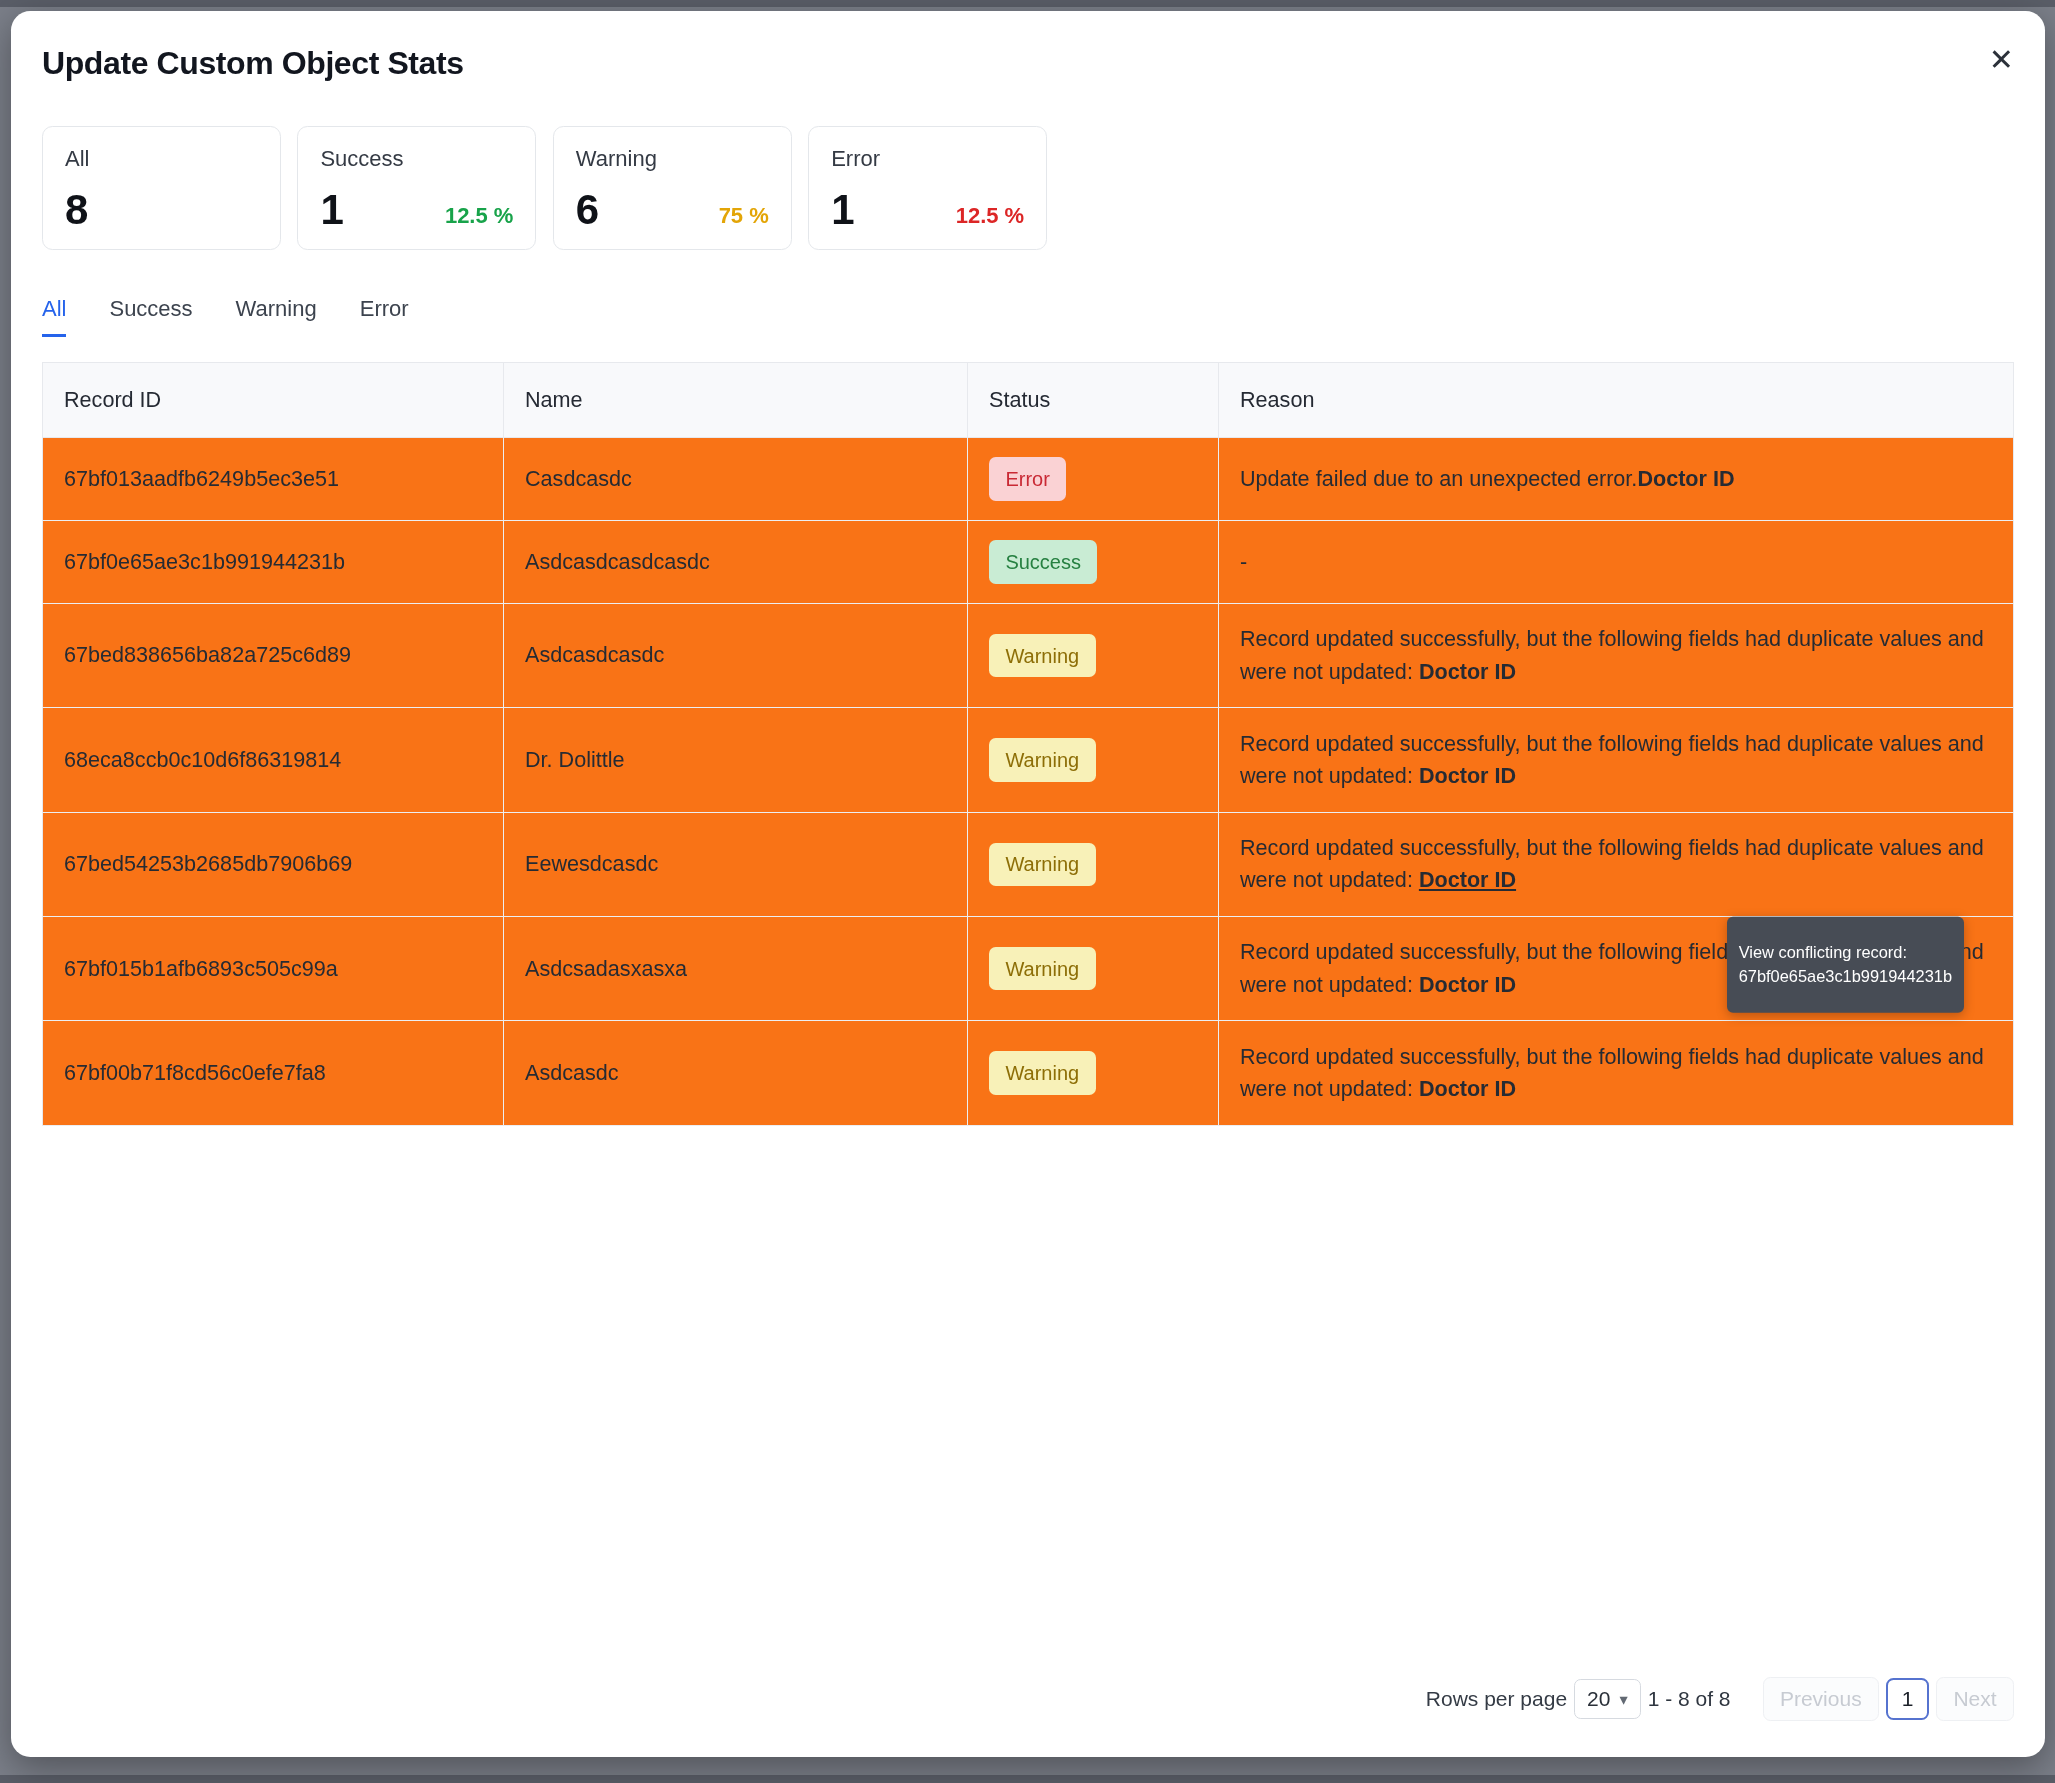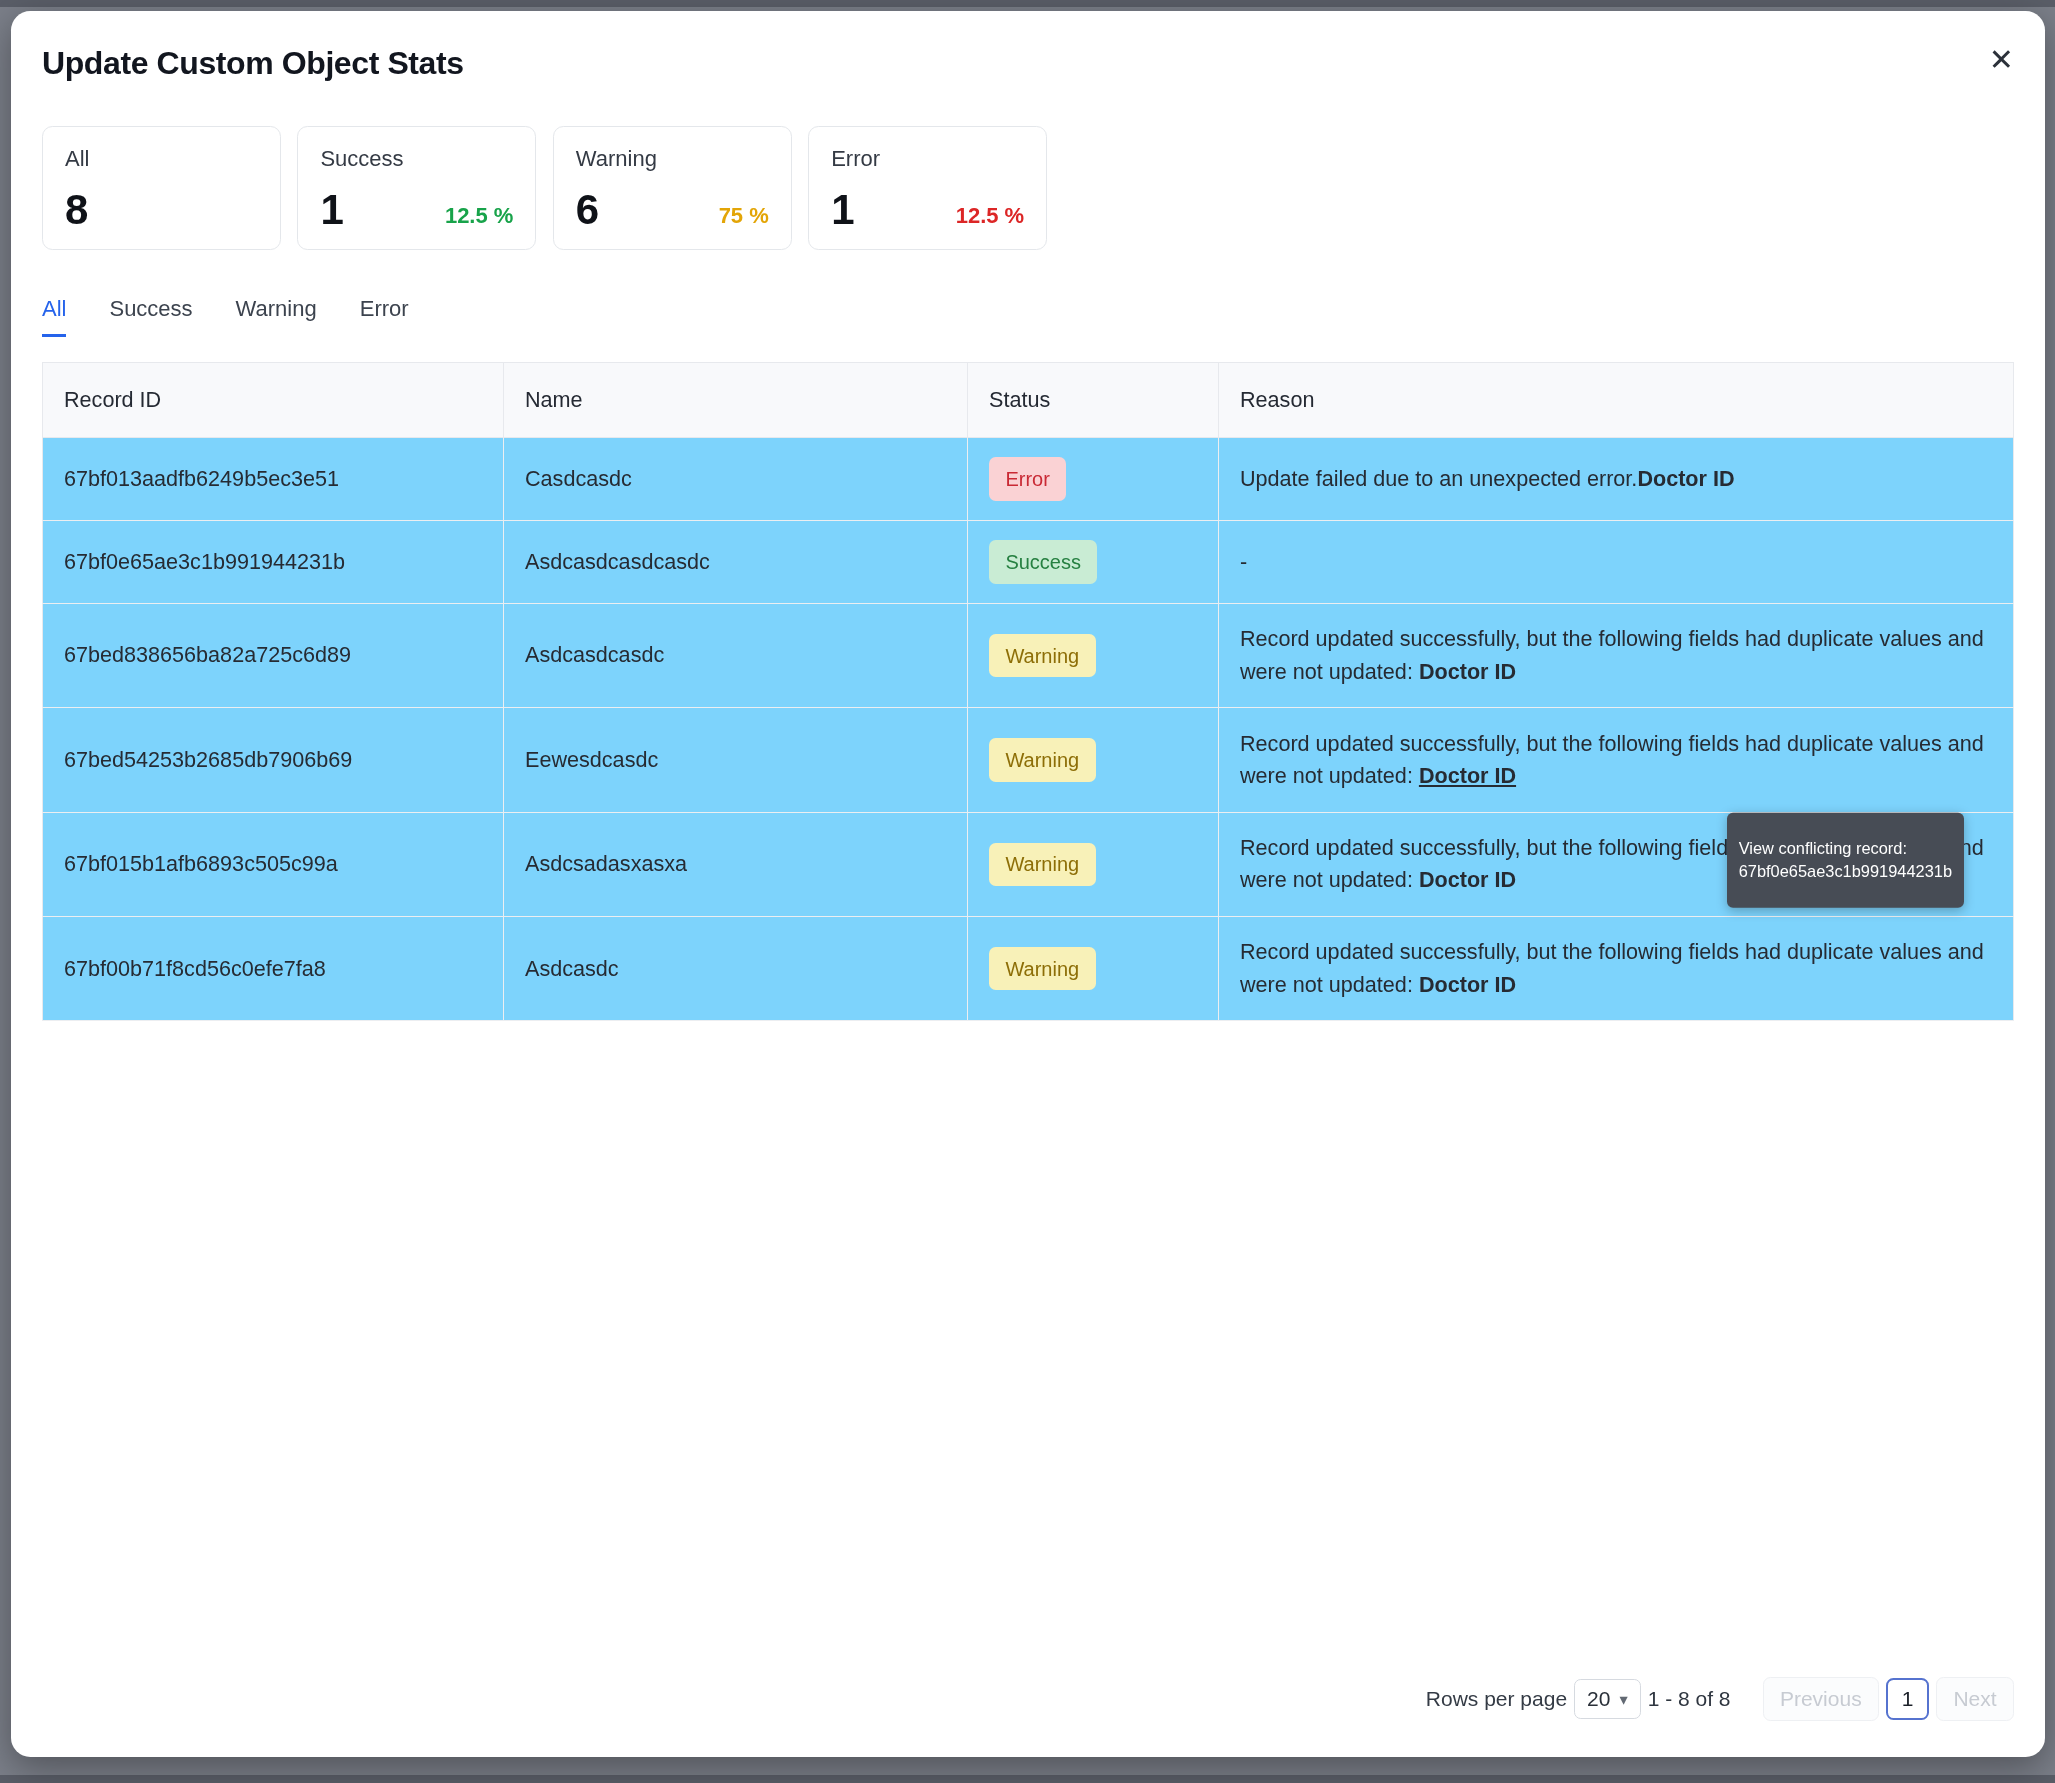--- a/index.html
+++ b/index.html
@@ -56,21 +56,21 @@
   
   table { width: 100%; border-collapse: collapse; table-layout: fixed; margin-top: 25px; border: 1.5px solid #e7e9ed; }
   th {
     background: #f8f9fb; text-align: left; font-weight: 400;
     font-size: 21.6px; color: #252a33; padding: 24px 21px;
     border-right: 1.5px solid #e7e9ed; border-bottom: 1.5px solid #e7e9ed;
   }
   td {
     font-size: 21.6px; color: #262b33; padding: 19.3px 21px;
     border-right: 1.5px solid #eceef1; border-bottom: 1.5px solid #eceef1;
-    vertical-align: middle; line-height: 1.5; background: #7dd3fc;
+    vertical-align: middle; line-height: 1.5; background: #f97316;
   }
   th:last-child, td:last-child { border-right: none; }
 
   .badge { display: inline-block; font-size: 20px; padding: 6.7px 16.4px; border-radius: 6.7px; white-space: nowrap; }
   .badge.error   { background: #fad2d4; color: #c92a35; }
   .badge.success { background: #c9ecd4; color: #268041; }
   .badge.warning { background: #f8f1b8; color: #8d6e07; }
 
   .bold { font-weight: 700; }
   .link { text-decoration: underline; cursor: pointer; }
@@ -183,20 +183,26 @@
           <td><span class="badge success">Success</span></td>
           <td><span>-</span></td>
         </tr>
         <tr>
           <td>67bed838656ba82a725c6d89</td>
           <td>Asdcasdcasdc</td>
           <td><span class="badge warning">Warning</span></td>
           <td><span>Record updated successfully, but the following fields had duplicate values and were not updated: </span><span class="bold">Doctor ID</span></td>
         </tr>
         <tr>
+          <td>68eca8ccb0c10d6f86319814</td>
+          <td>Dr. Dolittle</td>
+          <td><span class="badge warning">Warning</span></td>
+          <td><span>Record updated successfully, but the following fields had duplicate values and were not updated: </span><span class="bold">Doctor ID</span></td>
+        </tr>
+        <tr>
           <td>67bed54253b2685db7906b69</td>
           <td>Eewesdcasdc</td>
           <td><span class="badge warning">Warning</span></td>
           <td class="reason-rel">
             <span>Record updated successfully, but the following fields had duplicate values and were not updated: </span><span class="bold link">Doctor ID</span>
             <div class="tooltip">
               <div>View conflicting record:</div>
               <div>67bf0e65ae3c1b991944231b</div>
             </div>
           </td>

